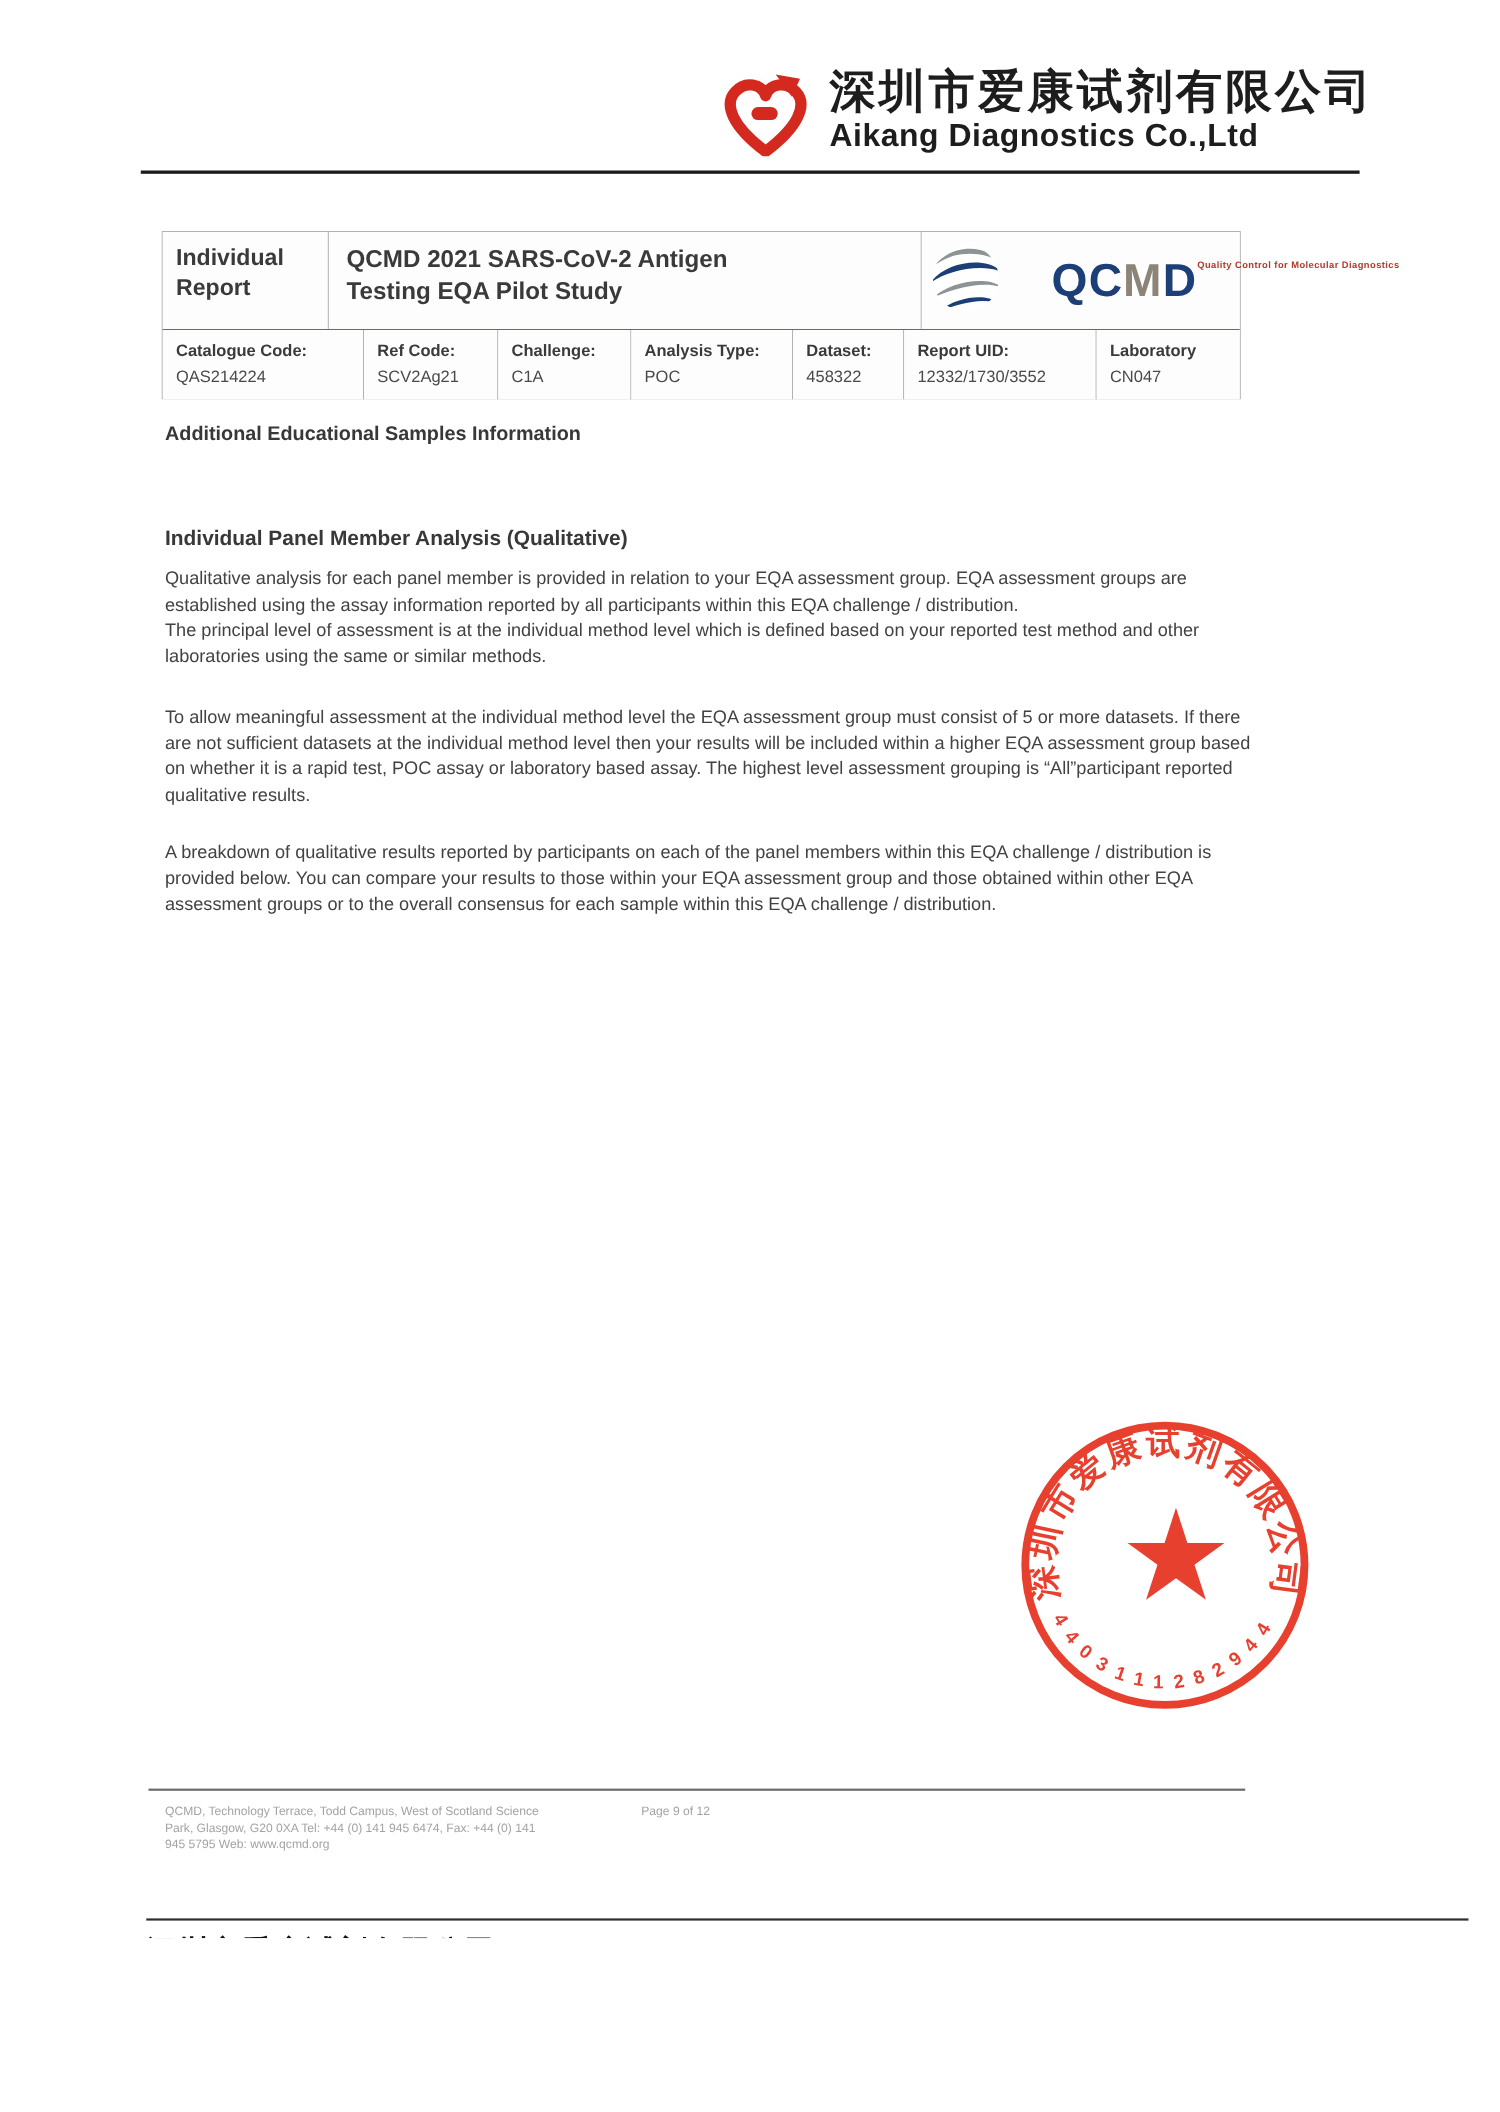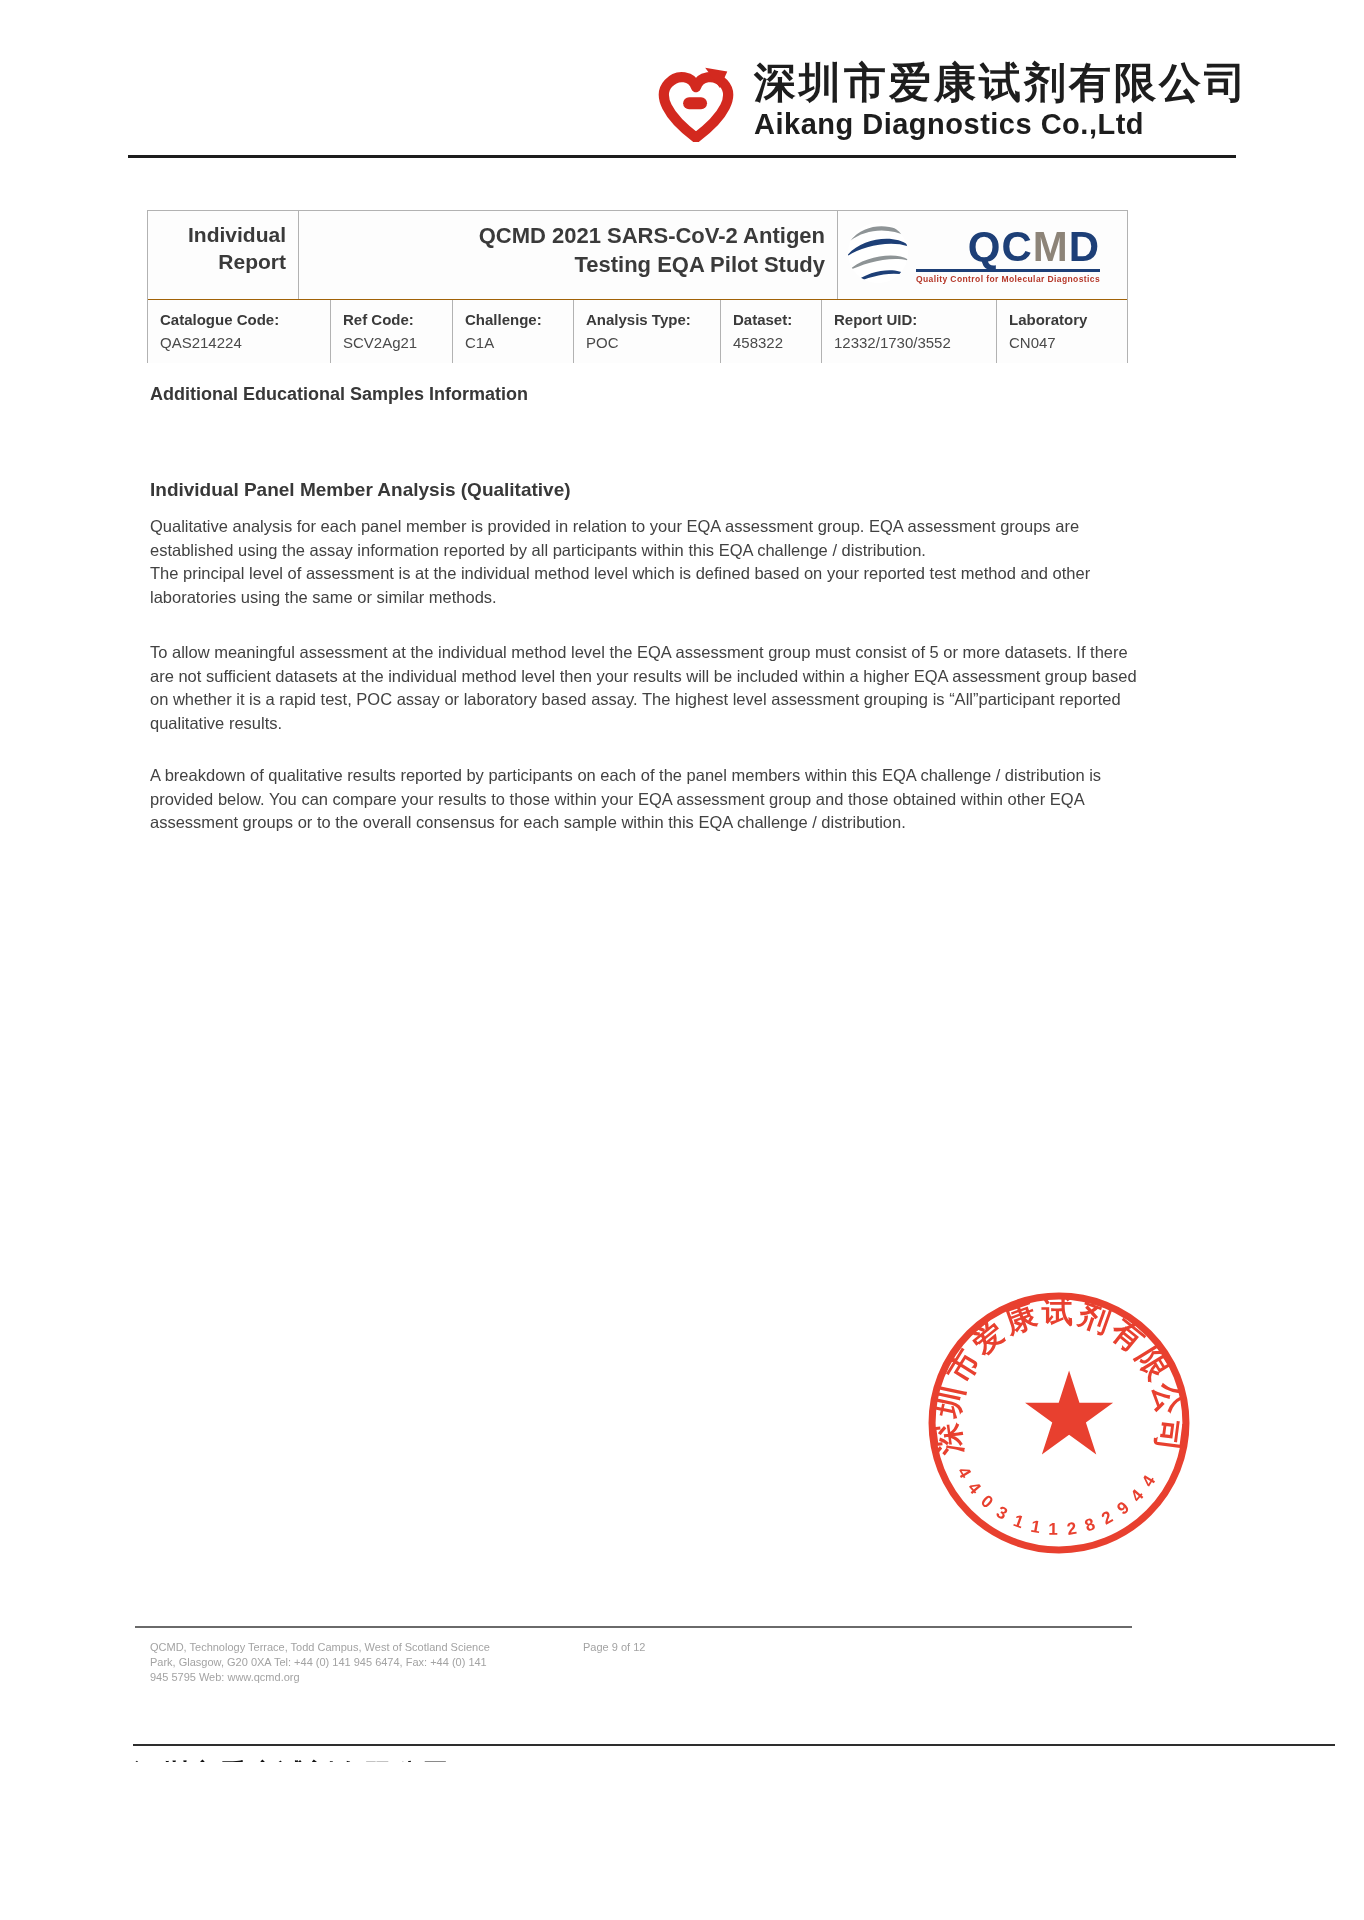--- a/index.html
+++ b/index.html
@@ -9,28 +9,28 @@
   
   .brand-lockup{position:absolute;left:650px;top:58px;display:flex;align-items:center;gap:12px;}
   .brand-icon svg{display:block;}
   .brand-cn{font-size:42px;font-weight:bold;color:#1d1d1d;letter-spacing:3px;line-height:48px;white-space:nowrap;}
   .brand-en{font-size:29px;font-weight:bold;color:#1d1d1d;letter-spacing:0.5px;line-height:34px;white-space:nowrap;}
   .header-rule{position:absolute;left:128px;top:155px;width:1108px;height:3px;background:#1c1c1c;}
 
   
   .report-table{position:absolute;left:147px;top:210px;width:981px;border:1px solid #b2b2b2;box-sizing:border-box;}
   .trow{display:grid;}
-  .trow1{grid-template-columns:151px 539px 289px;height:88px;text-align:right;}
+  .trow1{grid-template-columns:151px 539px 289px;height:88px;}
   .trow2{grid-template-columns:183px 122px 121px 147px 101px 175px 130px;height:62px;border-top:1px solid #a16207;}
   .cell{border-right:1px solid #b2b2b2;box-sizing:border-box;padding:10px 12px;background:#fdfdfd;}
   .cell:last-child{border-right:none;}
   .report-type{font-size:21px;font-weight:bold;color:#3a3a3a;line-height:27px;white-space:pre-line;}
   .study-title{font-size:22px;font-weight:bold;color:#3a3a3a;line-height:29px;white-space:pre-line;padding-left:16px;}
   .qcmd-cell{display:flex;align-items:center;gap:6px;padding:6px 8px;}
-  .qcmd-word{display:flex;flex-direction:column;}
+  .qcmd-word{display:flex;margin-left:40px;}
   .qcmd-acronym{font-size:42px;font-weight:bold;line-height:42px;letter-spacing:1px;font-family:"Liberation Sans",sans-serif;}
   .qcmd-blue{color:#1d3f77;}
   .qcmd-gray{color:#8d8478;}
   .qcmd-underline{height:3px;background:#1d3f77;margin-top:1px;}
   .qcmd-tagline{font-size:8.5px;font-weight:bold;color:#b5382a;letter-spacing:0.4px;margin-top:2px;white-space:nowrap;}
   .field-label{font-size:15px;font-weight:bold;color:#3a3a3a;line-height:20px;white-space:nowrap;}
   .field-value{font-size:15px;color:#4a4a4a;line-height:20px;margin-top:3px;white-space:nowrap;}
 
   
   .h-additional{position:absolute;left:150px;top:384px;font-size:18px;font-weight:bold;color:#383838;}

